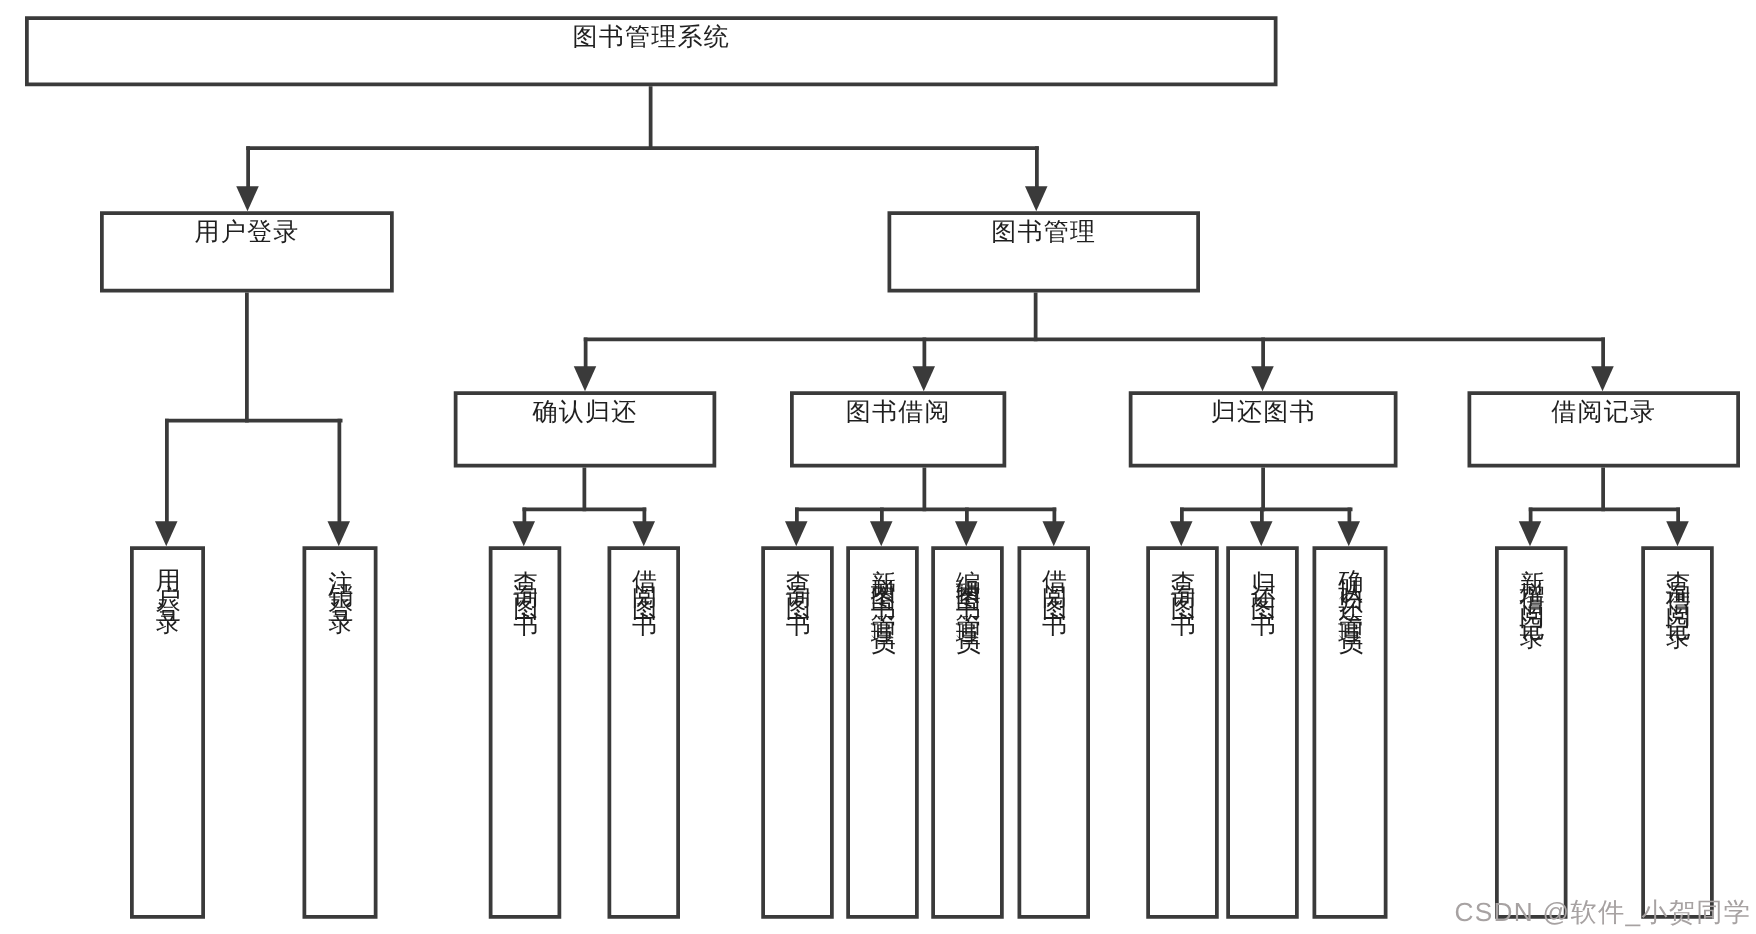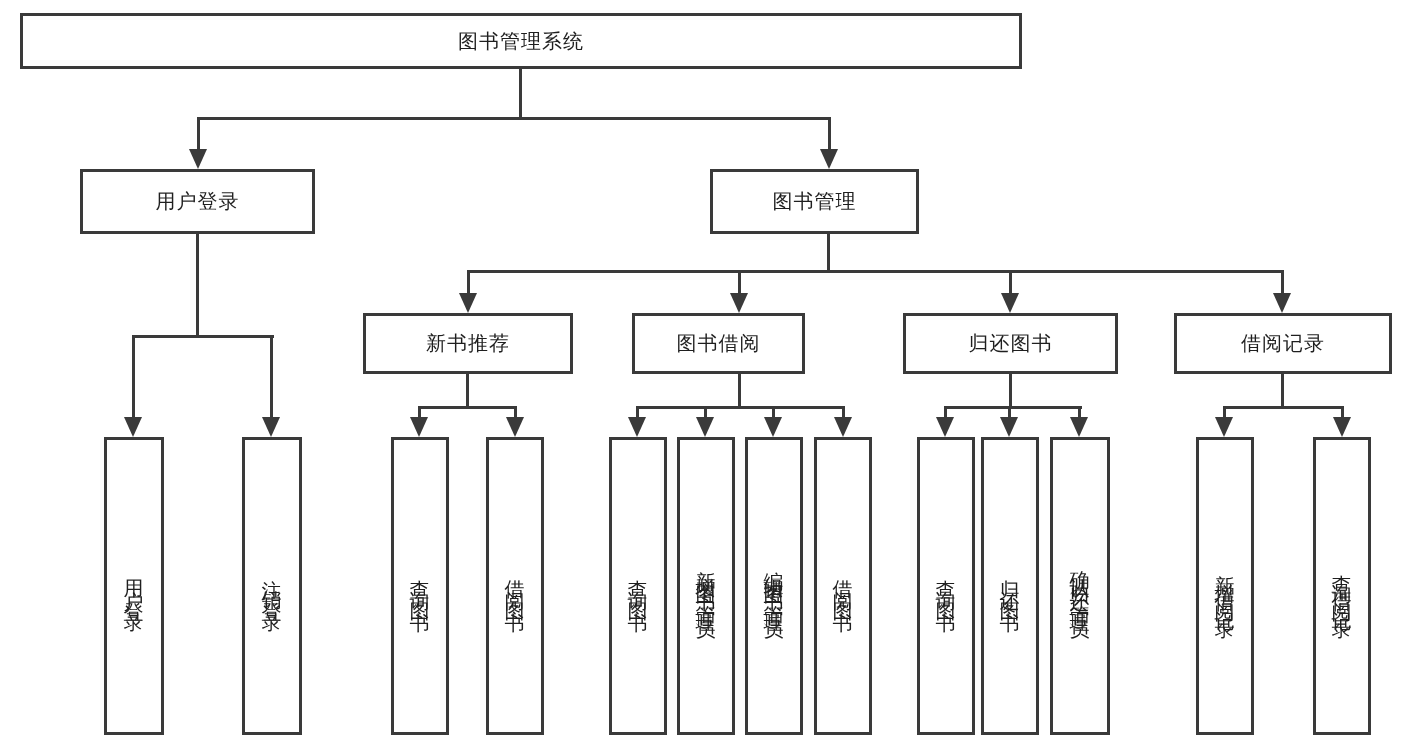--- a/index.html
+++ b/index.html
@@ -2,21 +2,21 @@
 <html><head>
 <meta charset="utf-8">
 <style>
   html,body{margin:0;padding:0;background:#ffffff;}
   #canvas{
     position:relative;width:1405px;height:747px;background:#ffffff;overflow:hidden;
     font-family:"Liberation Sans","DejaVu Sans",sans-serif;color:#1f1f1f;
   }
   .box{
     position:absolute;box-sizing:border-box;border:3px solid #3a3a3a;background:#ffffff;
-    display:flex;align-items:center;justify-content:center;
+    display:flex;justify-content:center;
   }
   .box .lbl{font-size:20px;letter-spacing:1px;color:#1f1f1f;white-space:nowrap;}
   .vbox .lbl{
     writing-mode:vertical-rl;text-orientation:mixed;
     font-size:20px;letter-spacing:11px;line-height:1;white-space:nowrap;
   }
   .vl{position:absolute;width:3px;background:#3a3a3a;}
   .hl{position:absolute;height:3px;background:#3a3a3a;}
   .arr{
     position:absolute;width:0;height:0;
@@ -40,21 +40,21 @@
   <div class="vl" style="left:519px;top:69px;height:51px"></div>
   <div class="hl" style="left:197px;top:117px;width:634px"></div>
   <div class="vl" style="left:197px;top:117px;height:34px"></div>
   <div class="arr" style="left:189px;top:149px"></div>
   <div class="vl" style="left:828px;top:117px;height:34px"></div>
   <div class="arr" style="left:820px;top:149px"></div>
 
   <div class="box" style="left:80px;top:169px;width:235px;height:65px">
     <span class="lbl">用户登录</span>
   </div>
-  <div class="box" style="left:710px;top:169px;width:209px;height:65px">
+  <div class="box" style="left:710px;top:169px;width:250px;height:65px">
     <span class="lbl">图书管理</span>
   </div>
 
   <div class="vl" style="left:196px;top:234px;height:104px"></div>
   <div class="hl" style="left:132px;top:335px;width:142px"></div>
   <div class="vl" style="left:132px;top:335px;height:84px"></div>
   <div class="arr" style="left:124px;top:417px"></div>
   <div class="vl" style="left:270px;top:335px;height:84px"></div>
   <div class="arr" style="left:262px;top:417px"></div>
 
@@ -63,21 +63,21 @@
   <div class="vl" style="left:467px;top:270px;height:26px"></div>
   <div class="arr" style="left:459px;top:293px"></div>
   <div class="vl" style="left:738px;top:270px;height:26px"></div>
   <div class="arr" style="left:730px;top:293px"></div>
   <div class="vl" style="left:1009px;top:270px;height:26px"></div>
   <div class="arr" style="left:1001px;top:293px"></div>
   <div class="vl" style="left:1281px;top:270px;height:26px"></div>
   <div class="arr" style="left:1273px;top:293px"></div>
 
   <div class="box" style="left:363px;top:313px;width:210px;height:61px">
-    <span class="lbl">新书推荐</span>
+    <span class="lbl">确认归还</span>
   </div>
   <div class="box" style="left:632px;top:313px;width:173px;height:61px">
     <span class="lbl">图书借阅</span>
   </div>
   <div class="box" style="left:903px;top:313px;width:215px;height:61px">
     <span class="lbl">归还图书</span>
   </div>
   <div class="box" style="left:1174px;top:313px;width:218px;height:61px">
     <span class="lbl">借阅记录</span>
   </div>
@@ -153,14 +153,15 @@
     <span class="lbl" style="letter-spacing:7px">确认归还（管理员）</span>
   </div>
 
   <div class="box vbox" style="left:1196px;top:437px;width:58px;height:298px">
     <span class="lbl" style="letter-spacing:9px">新增借阅记录</span>
   </div>
   <div class="box vbox" style="left:1313px;top:437px;width:58px;height:298px">
     <span class="lbl" style="letter-spacing:9px">查询借阅记录</span>
   </div>
 
+  <div class="watermark">CSDN @软件_小贺同学</div>
 
 </div>
 
 </body></html>

